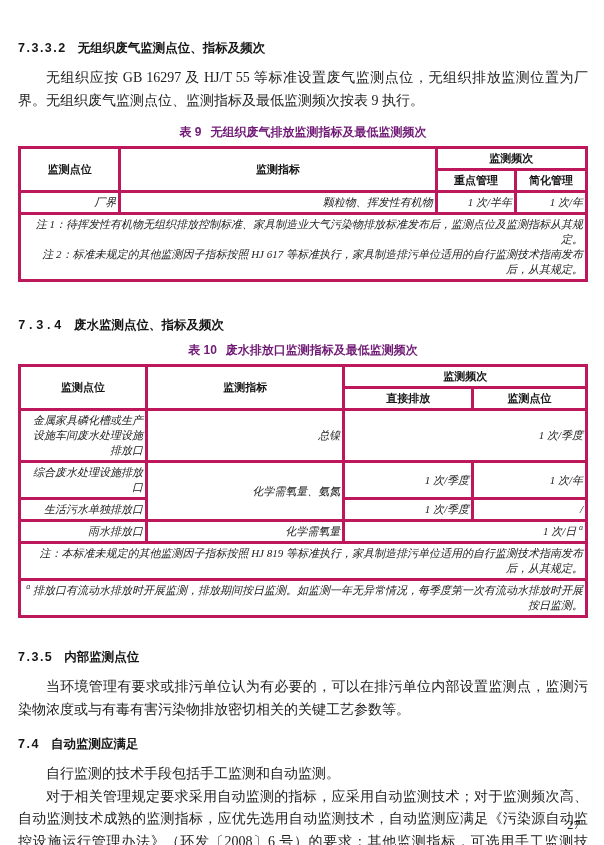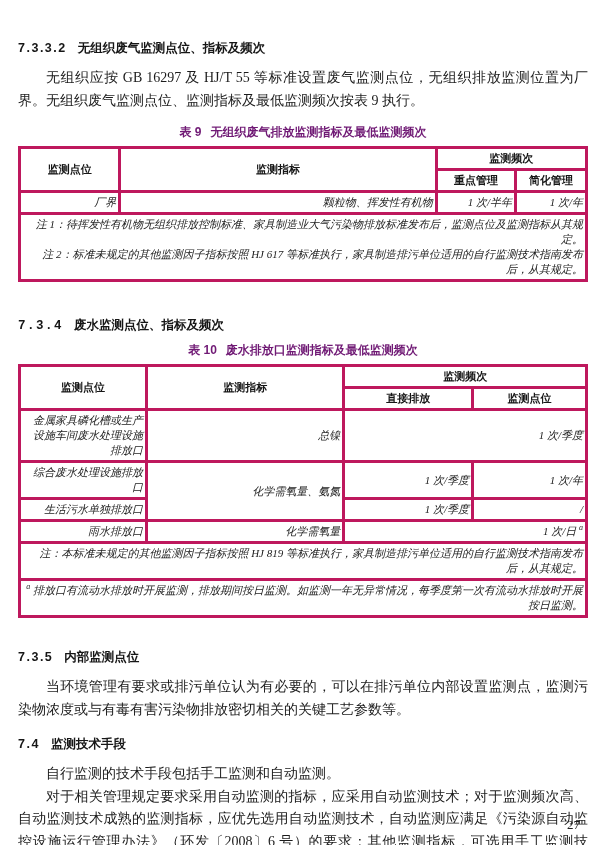--- a/index.html
+++ b/index.html
@@ -200,20 +200,20 @@
     </tr>
   </tbody>
     </table>
 
   <p class="sec-heading gap-after-t10">
     <span class="num">7.3.5</span><span>内部监测点位</span>
   </p>
   <p class="para mt-para">当环境管理有要求或排污单位认为有必要的，可以在排污单位内部设置监测点，监测污染物浓度或与有毒有害污染物排放密切相关的关键工艺参数等。</p>
 
   <p class="sec-heading gap-h74">
-    <span class="num">7.4</span><span>监测技术手段</span>
+    <span class="num">7.4</span><span>自动监测应满足</span>
   </p>
   <p class="para mt-para">自行监测的技术手段包括手工监测和自动监测。</p>
   <p class="para">对于相关管理规定要求采用自动监测的指标，应采用自动监测技术；对于监测频次高、自动监测技术成熟的监测指标，应优先选用自动监测技术，自动监测应满足《污染源自动监控设施运行管理办法》（环发〔2008〕6 号）的要求；其他监测指标，可选用手工监测技术。</p>
 
 </div>
 
 <div class="page-num">27</div>
 
 </body></html>

